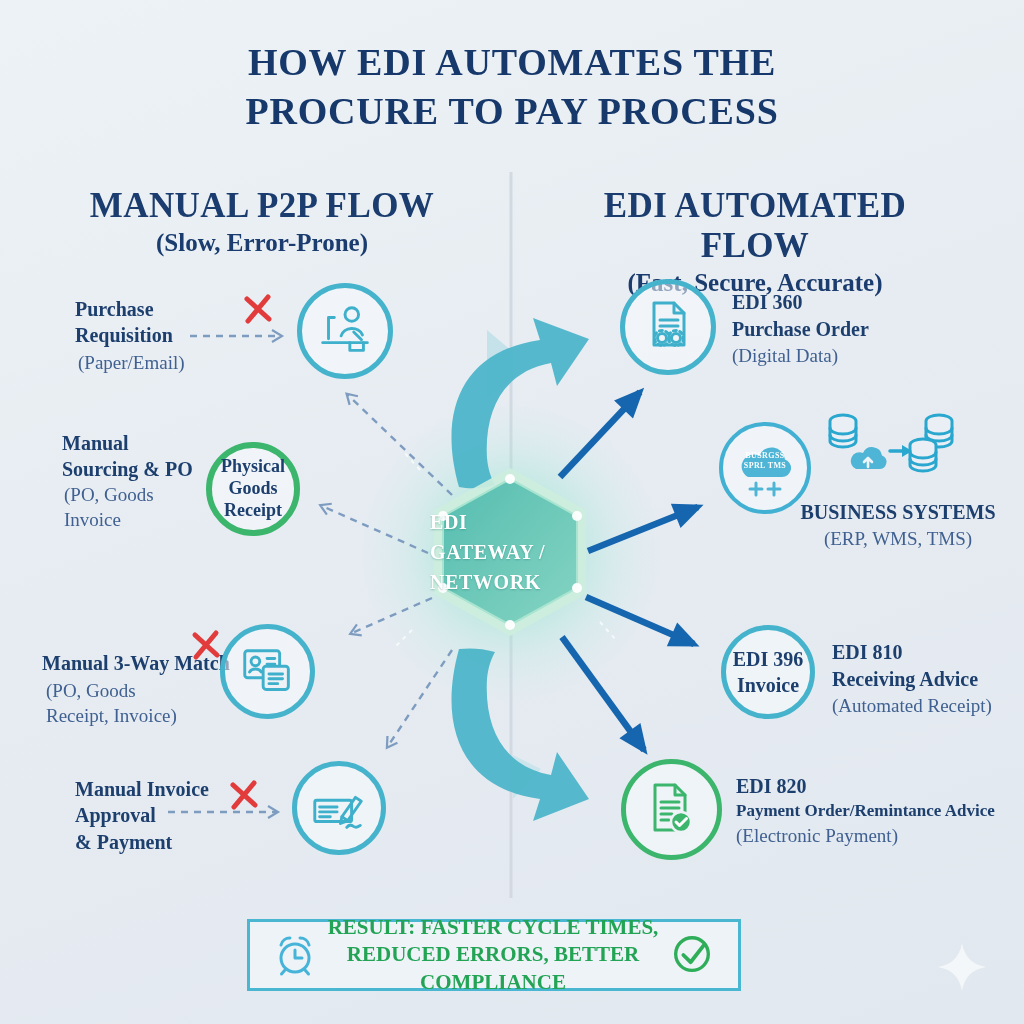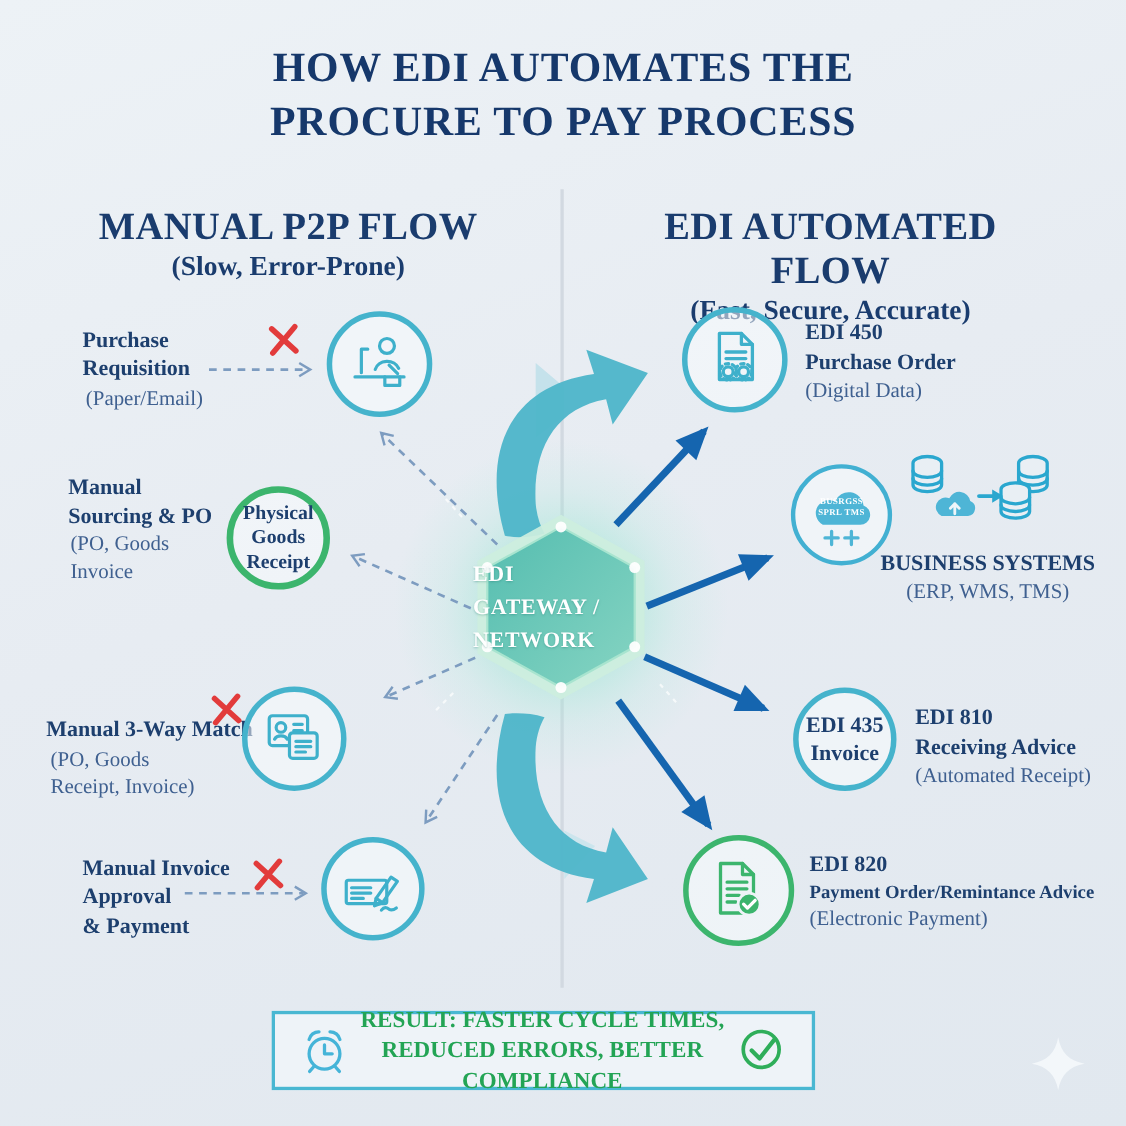--- a/index.html
+++ b/index.html
@@ -194,21 +194,21 @@
       <path d="M 15 5 H 35 L 45 15 V 47 H 15 z"></path>
       <path d="M 35 5 V 15 H 45"></path>
       <path d="M 21 22 H 39 M 21 28 H 39"></path>
       <circle cx="23" cy="40" r="4.5"></circle>
         <circle cx="23" cy="40" r="7.5" stroke-dasharray="3 3.5"></circle>
       <circle cx="37" cy="40" r="4.5"></circle>
         <circle cx="37" cy="40" r="7.5" stroke-dasharray="3 3.5"></circle>
     </svg>
   </div>
   <div class="abs rtext" style="left:732px;top:289px">
-    <div class="code">EDI 450</div>
+    <div class="code">EDI 360</div>
     <div class="name">Purchase Order</div>
     <div class="note">(Digital Data)</div>
   </div>
 
   <div class="abs circle" style="left:719px;top:422px;width:92px;height:92px;border:4px solid #42b0d2">
     <svg width="82" height="82" viewBox="0 0 82 82">
       <path d="M24 50 h34 a9 9 0 0 0 3 -17.5 a13.5 13.5 0 0 0 -26 -3.5 a10.5 10.5 0 0 0 -11 21 z" fill="#4eb5d6"></path>
       <g stroke="#4eb5d6" stroke-width="3" stroke-linecap="round">
         <path d="M 32 56 v 12 M 26 62 h 12"></path>
         <path d="M 50 56 v 12 M 44 62 h 12"></path>
@@ -236,21 +236,21 @@
     </g>
     <line x1="68" y1="38" x2="80" y2="38" stroke-width="3.5"></line>
     <path d="M 80 32 l 10 6 l -10 6 z" fill="#2aa7cf" stroke="none"></path>
   </svg>
   <div class="abs rtext center" style="left:800px;top:499px;width:196px">
     <div class="name">BUSINESS SYSTEMS</div>
     <div class="note">(ERP, WMS, TMS)</div>
   </div>
 
   <div class="abs circle c-teal" style="left:721px;top:625px;width:94px;height:94px">
-    <div class="circletext preline">EDI 435
+    <div class="circletext preline">EDI 396
 Invoice</div>
   </div>
   <div class="abs rtext" style="left:832px;top:639px">
     <div class="code">EDI 810</div>
     <div class="name">Receiving Advice</div>
     <div class="note">(Automated Receipt)</div>
   </div>
 
   <div class="abs circle" style="left:621px;top:759px;width:101px;height:101px;border:5px solid #3cb56d">
     <svg width="60" height="60" viewBox="0 0 60 60" fill="none" stroke="#3cb56d" stroke-width="3" stroke-linecap="round" stroke-linejoin="round">

